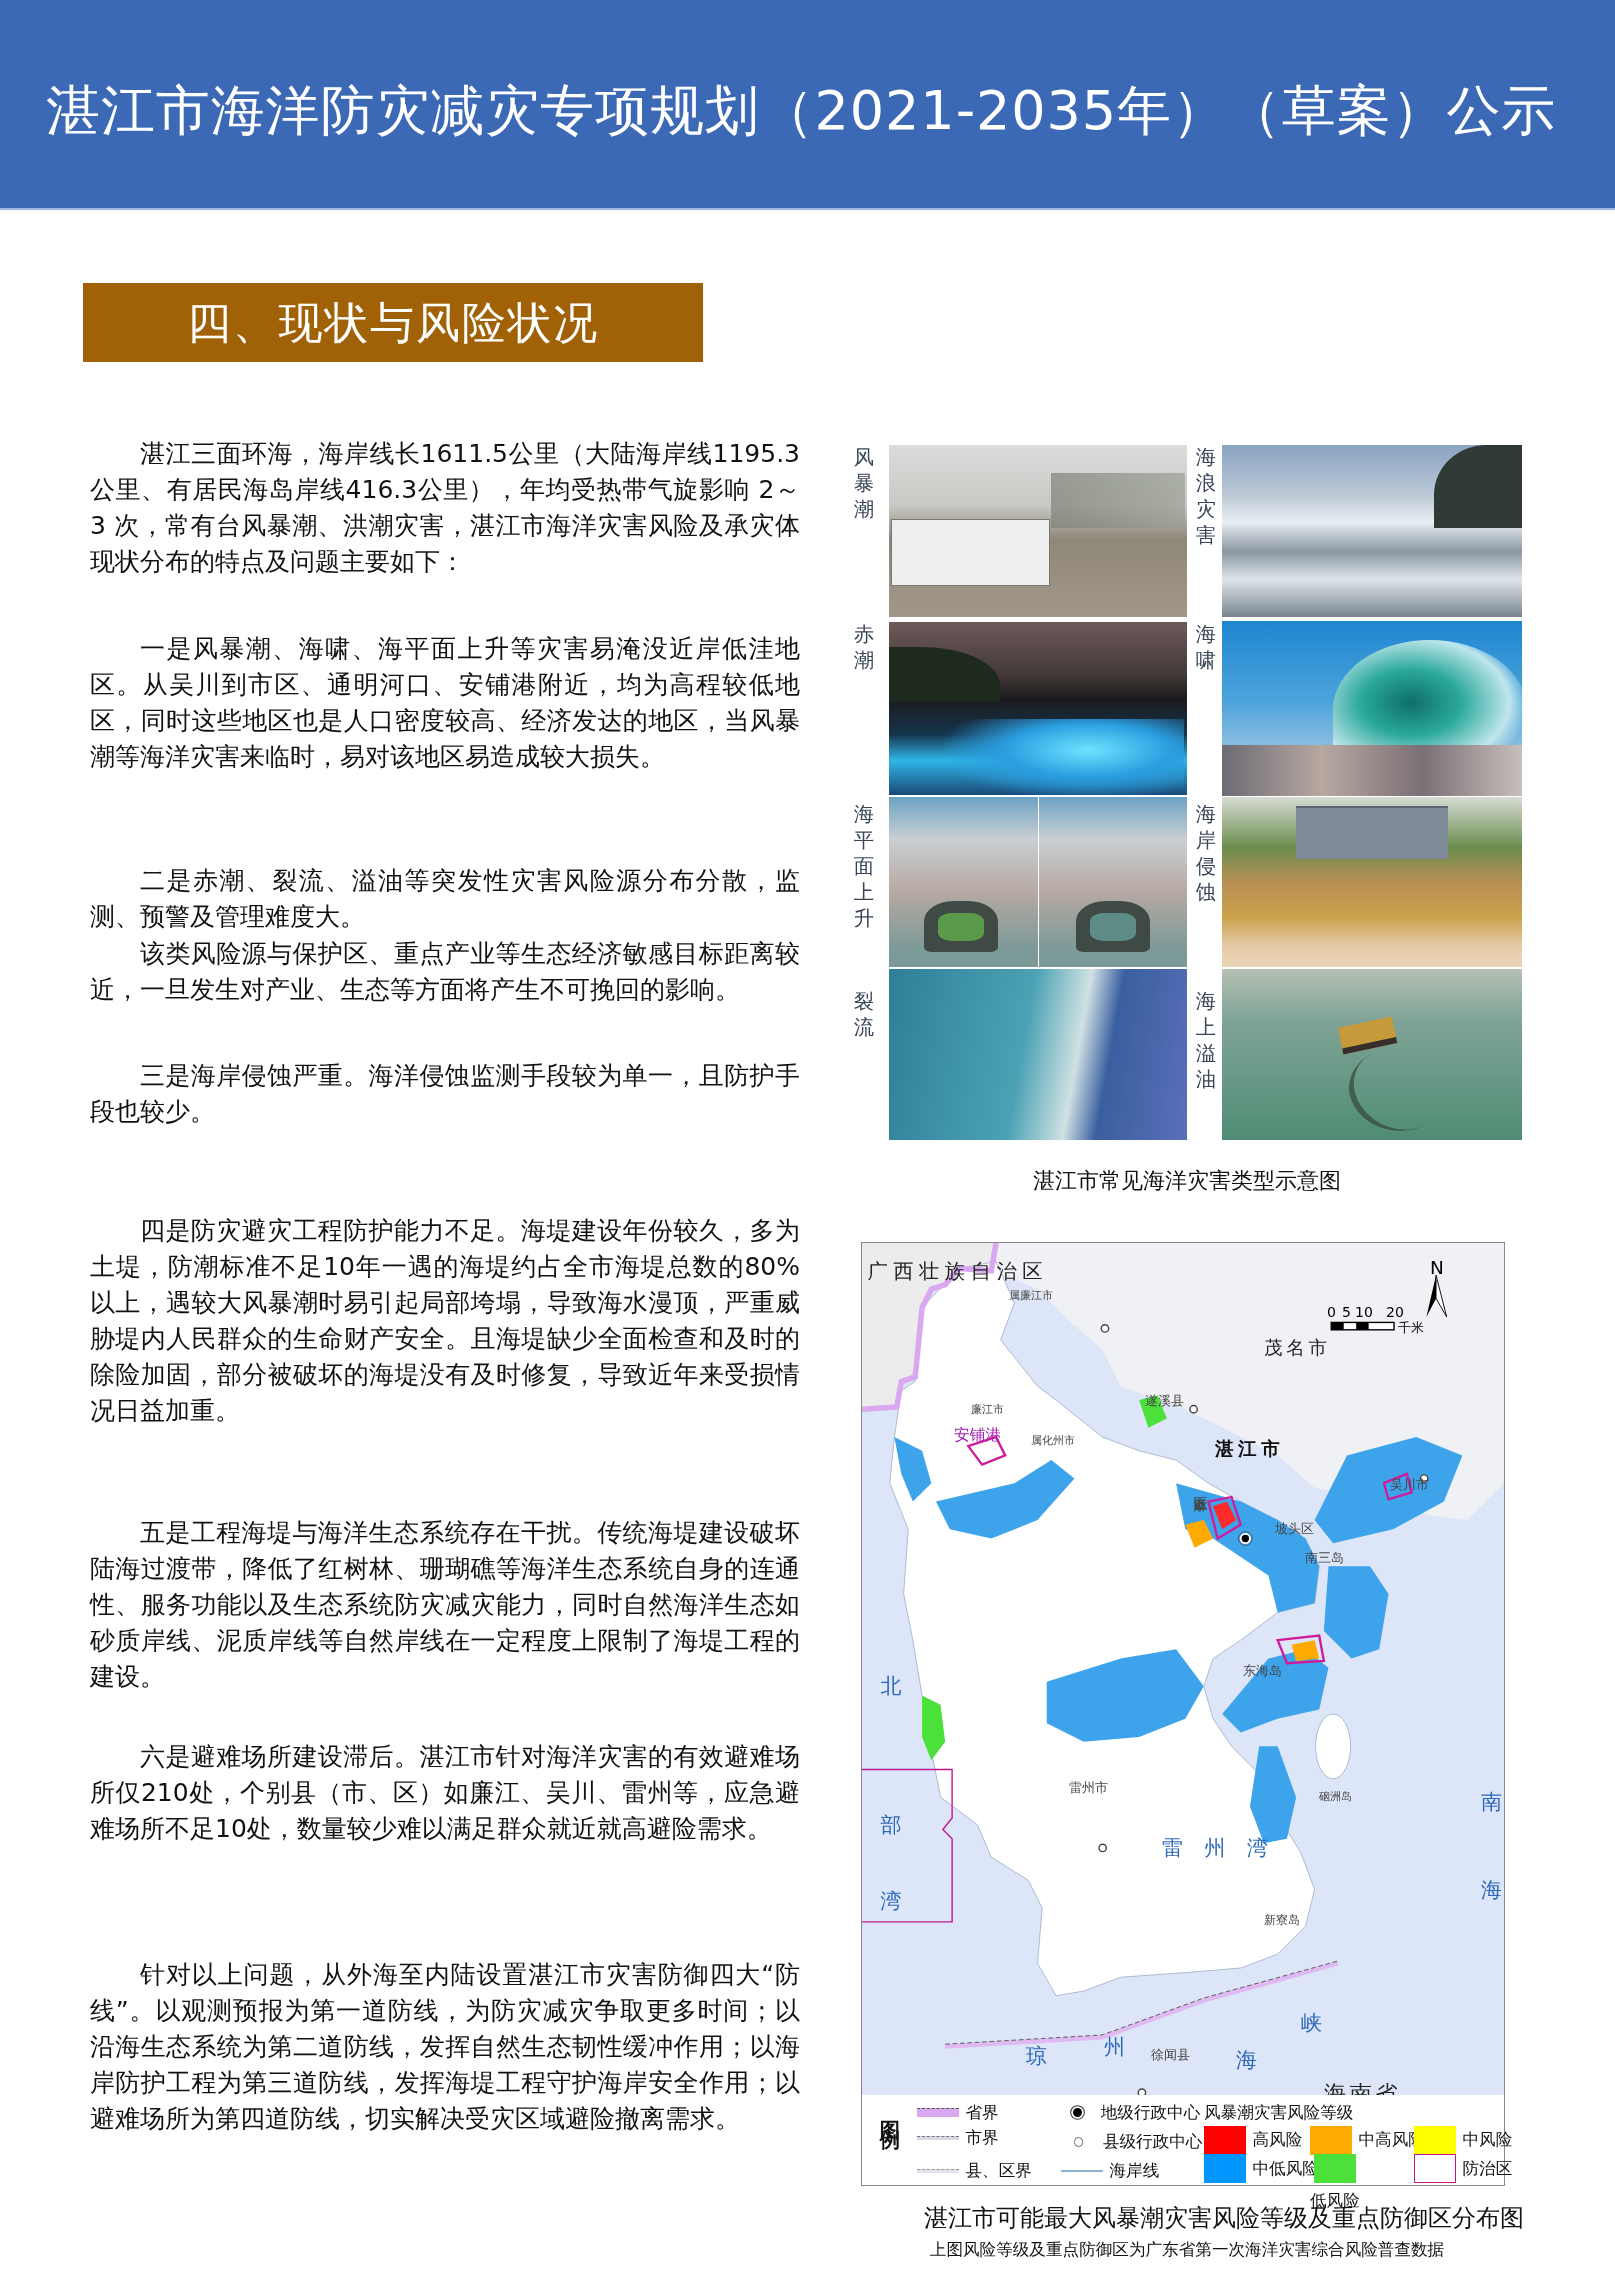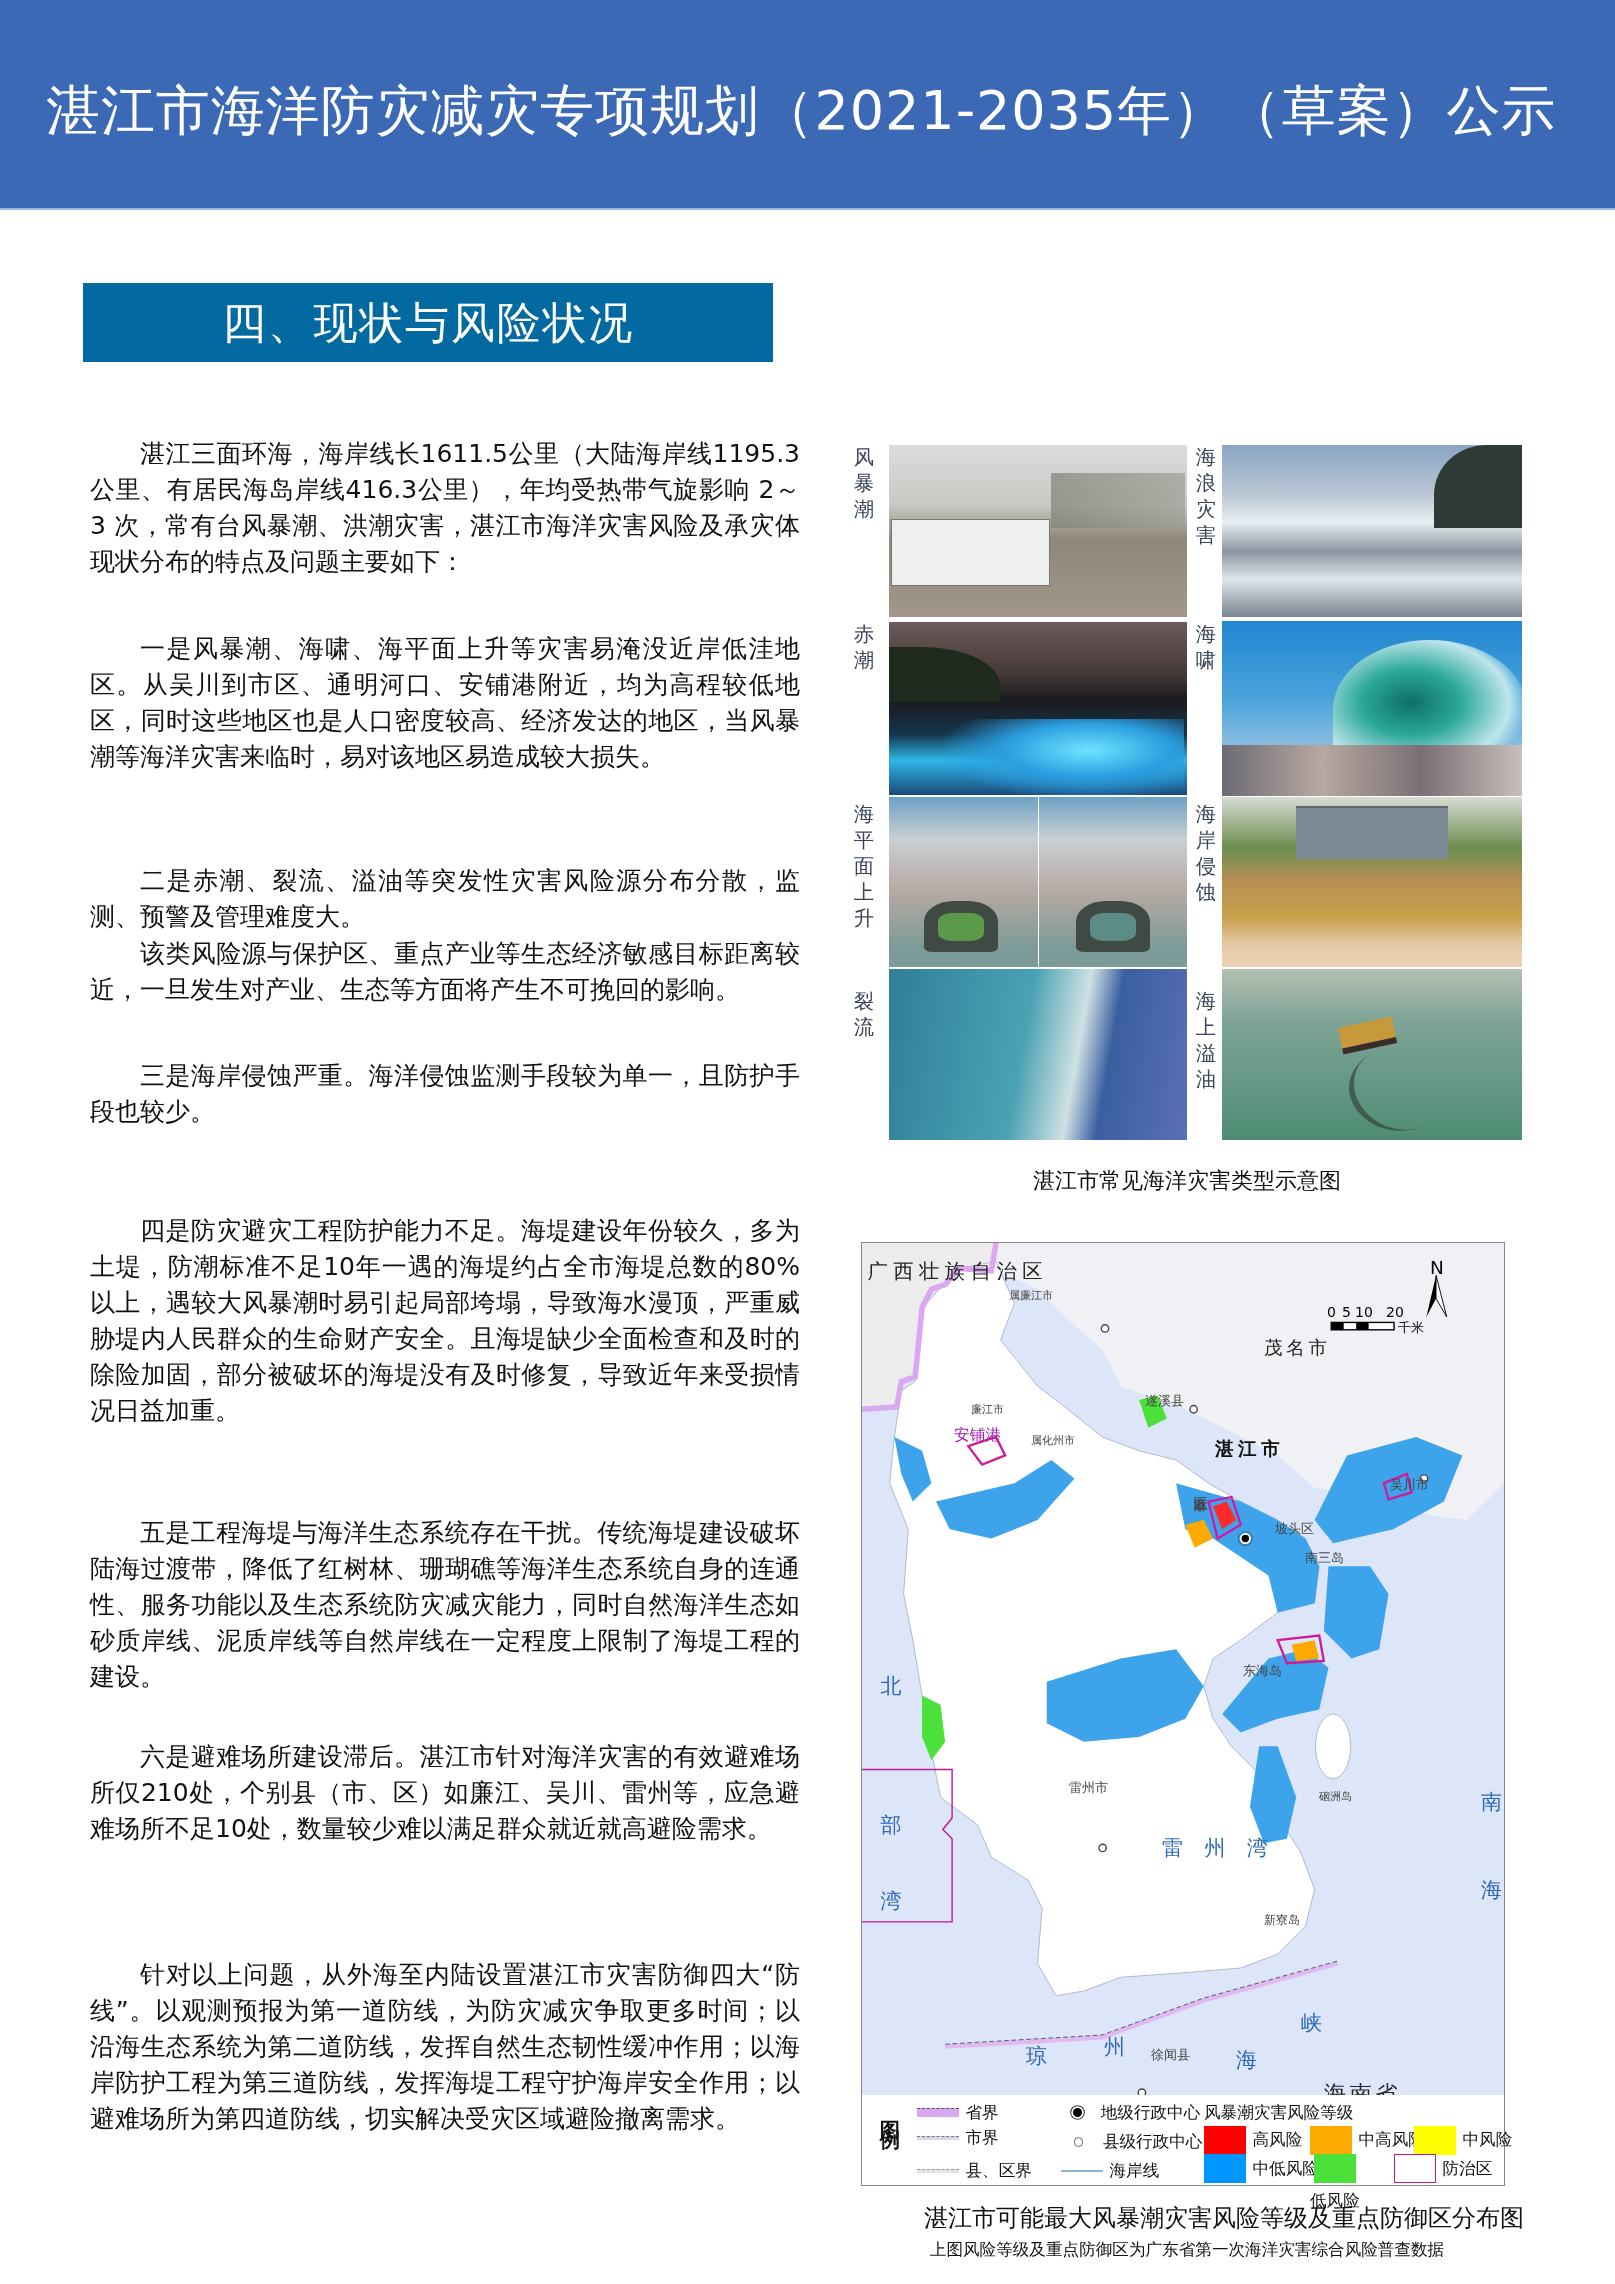--- a/index.html
+++ b/index.html
@@ -3,21 +3,21 @@
 <meta charset="utf-8">
 <style>
   html, body { margin:0; padding:0; }
   body { width:1616px; height:2284px; background:#ffffff; position:relative; overflow:hidden;
          font-family:"DejaVu Sans", "Liberation Sans", sans-serif; color:#111; }
   .banner { position:absolute; left:0; top:0; width:1616px; height:208px; background:#3b69b5; }
   .banner-title { position:absolute; left:46px; top:78px; width:1533px; color:#fff; font-size:54px;
                   letter-spacing:0.9px; white-space:nowrap; line-height:65px; }
   .banner-rule { position:absolute; left:0; top:208px; width:1616px; height:2.3px; background:#9db8e2; }
 
-  .section-head { position:absolute; left:83px; top:283px; width:690px; height:79px; background:#0369a1;
+  .section-head { position:absolute; left:83px; top:283px; width:620px; height:79px; background:#a16207;
                   color:#fff; font-size:44px; text-align:center; line-height:79px; letter-spacing:1.8px; }
 
   .body-text { position:absolute; left:82px; width:726px; font-size:25px; line-height:36px; text-align:justify; }
   .body-text p { margin:8px; text-indent:2em; }
 
   .photo-grid { position:absolute; left:850px; top:439px; width:674px; }
   .ph-label { position:absolute; width:28px; font-size:20.3px; line-height:26px; color:#3a4457; text-align:center; }
   .photo { position:absolute; overflow:hidden; }
   .cap1 { position:absolute; left:850px; top:1166px; width:674px; text-align:center; font-size:22px; }
 
@@ -262,21 +262,21 @@
     <span>中风险</span>
   </div>
   <div class="lg-item" style="left:342px;top:59px;">
     <span class="sw" style="background:#0096ff;"></span>
     <span>中低风险</span>
   </div>
   <div class="lg-item" style="left:448px;top:59px;flex-direction:column;">
     <span class="sw" style="background:#4ce03a;"></span>
     <span>低风险</span>
   </div>
-  <div class="lg-item" style="left:532px;top:59px;">
+  <div class="lg-item" style="left:552px;top:59px;">
     <span class="sw" style="background:#fff;border:1.4px solid #c0168f;box-sizing:border-box;"></span>
     <span>防治区</span>
   </div>
 </div>
 
 <div class="cap2">湛江市可能最大风暴潮灾害风险等级及重点防御区分布图</div>
 <div class="cap3">上图风险等级及重点防御区为广东省第一次海洋灾害综合风险普查数据</div>
 
 
 </body></html>

